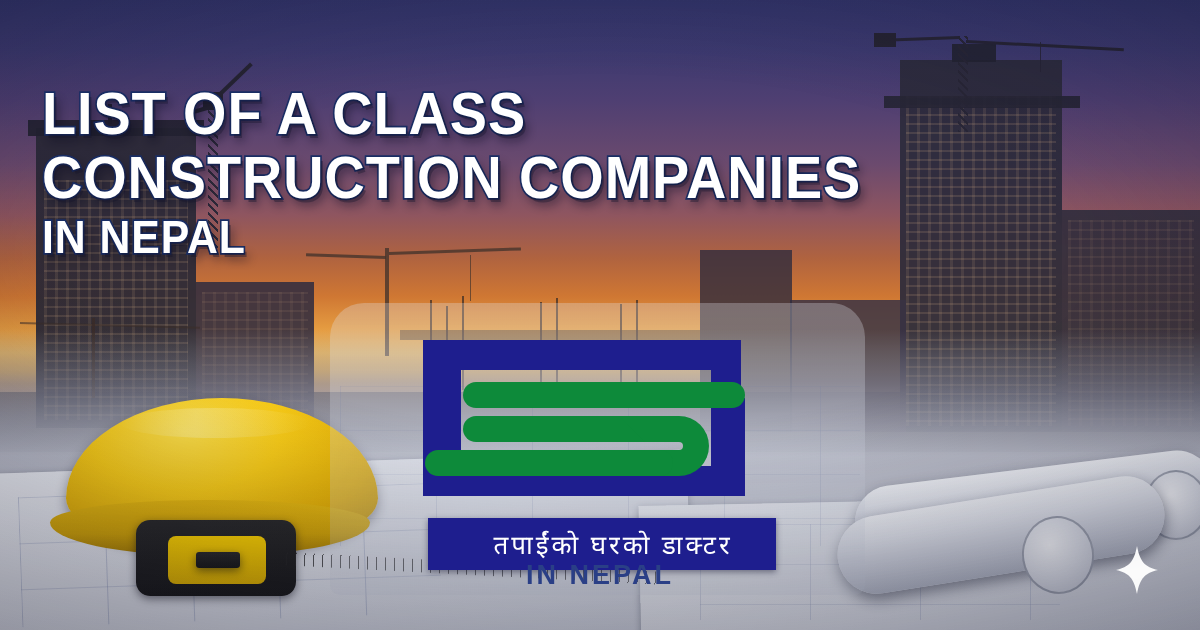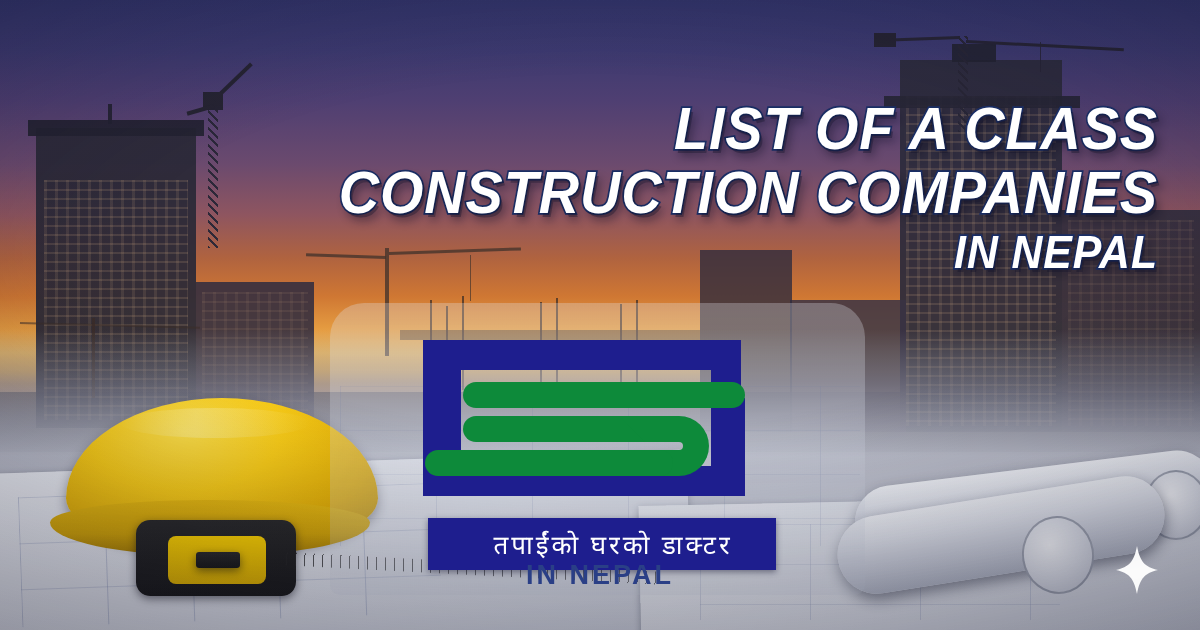--- a/index.html
+++ b/index.html
@@ -141,24 +141,23 @@
   .logo-panel {
     position:absolute;
     left:330px; top:303px; width:535px; height:292px;
     background:linear-gradient(to bottom, rgba(225,228,236,.30) 0%, rgba(215,220,232,.26) 55%, rgba(200,206,220,.22) 100%);
     border-radius:34px 34px 10px 10px;
     backdrop-filter:blur(.4px);
   }
 
   
   .headline {
-    position:absolute; left:0; right:0; top:100px;
-    text-align:right;
+    position:absolute; left:0; right:0; top:85px;
+    text-align:left;
     z-index:40;
-    font-style:italic;
   }
   .hl-line {
     display:block;
     color:#ffffff;
     font-weight:700;
     letter-spacing:1px;
     line-height:.98;
     font-family:"Liberation Sans", sans-serif;
     -webkit-text-stroke:3.5px #1b2f66;
     paint-order:stroke fill;

